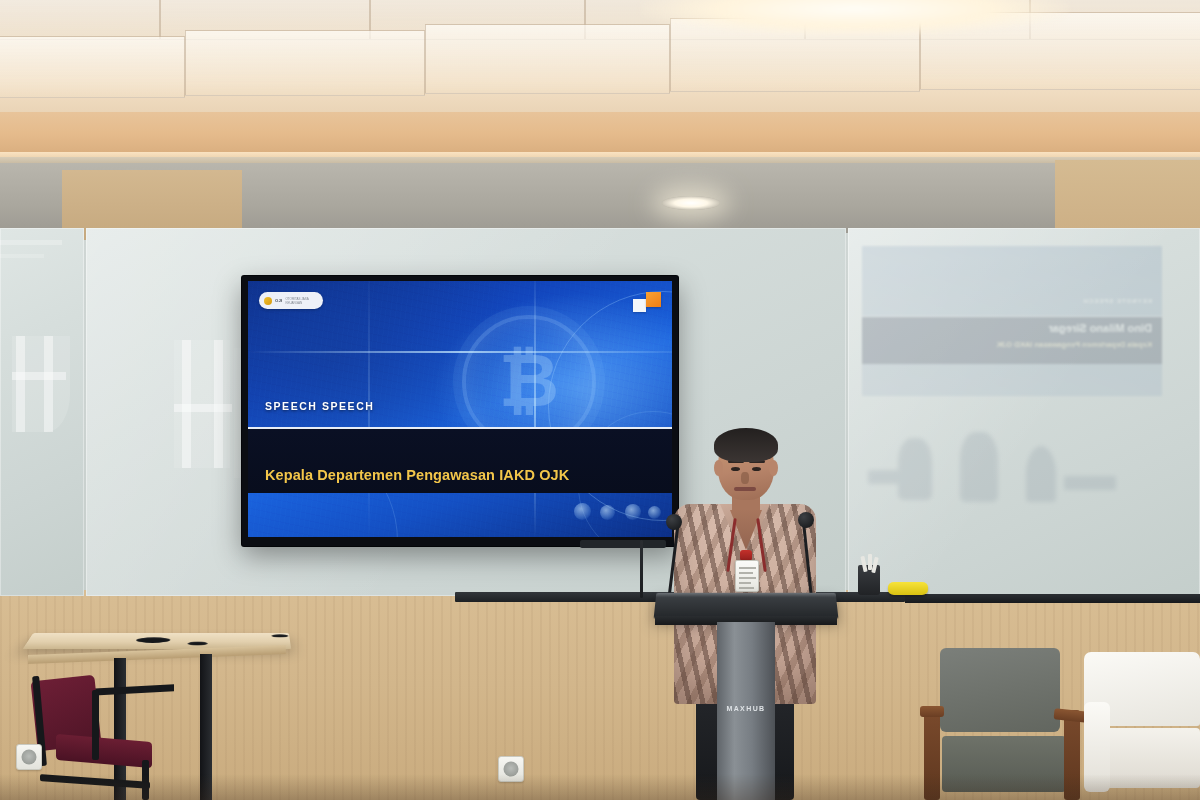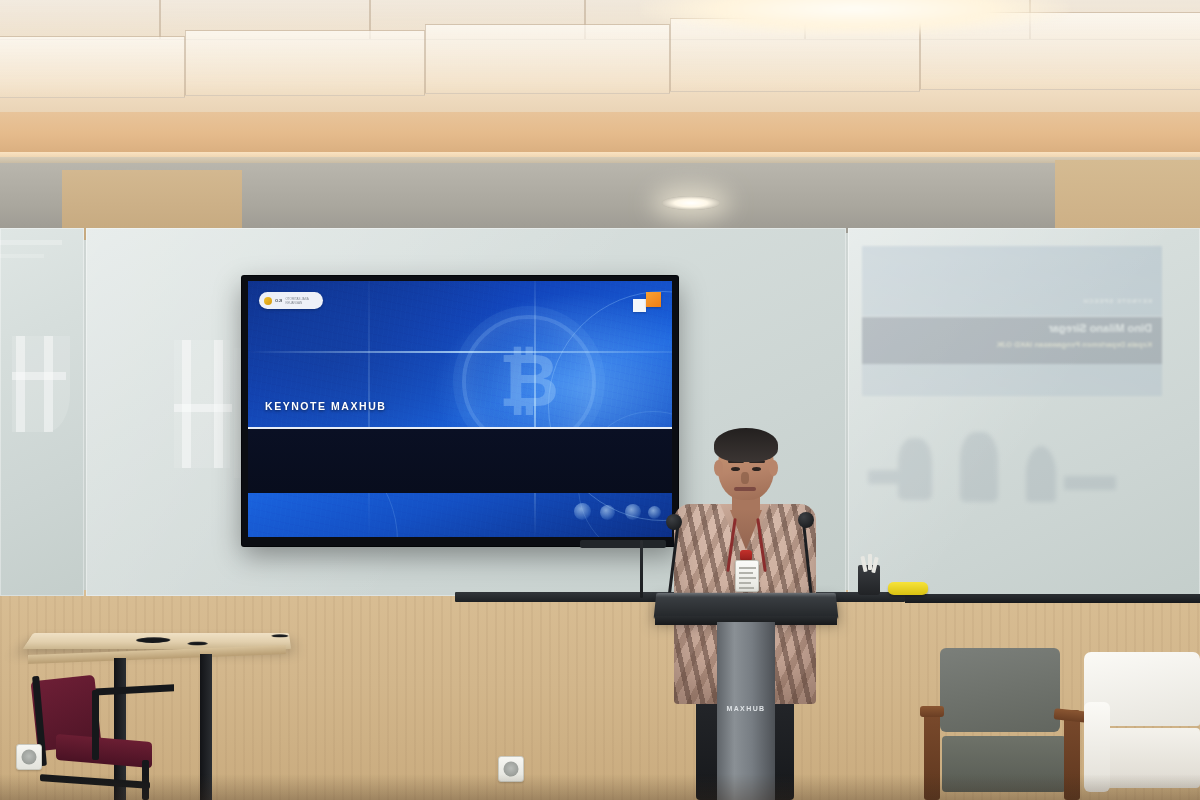--- a/index.html
+++ b/index.html
@@ -502,23 +502,24 @@
 
       <div class="slide-logo">
         <span class="slide-logo-mark"></span>
         <span class="slide-logo-txt">OJK</span>
         <span class="slide-logo-sub">OTORITAS JASA KEUANGAN</span>
       </div>
 
       <div class="sq-white"></div>
       <div class="sq-orange"></div>
 
-      <div class="kicker">KEYNOTE MAXHUB</div>
+      <div class="kicker">SPEECH SPEECH</div>
 
       <div class="name-band">
+        <div class="speaker-title">Kepala Departemen Pengawasan IAKD OJK</div>
       </div>
     </div>
   </div>
   <div class="tv-mount"></div>
   <div class="tv-stand-cable"></div>
 
   <div class="person">
     <div class="trousers"></div>
     <div class="torso"></div>
     <div class="collar-l"></div>

